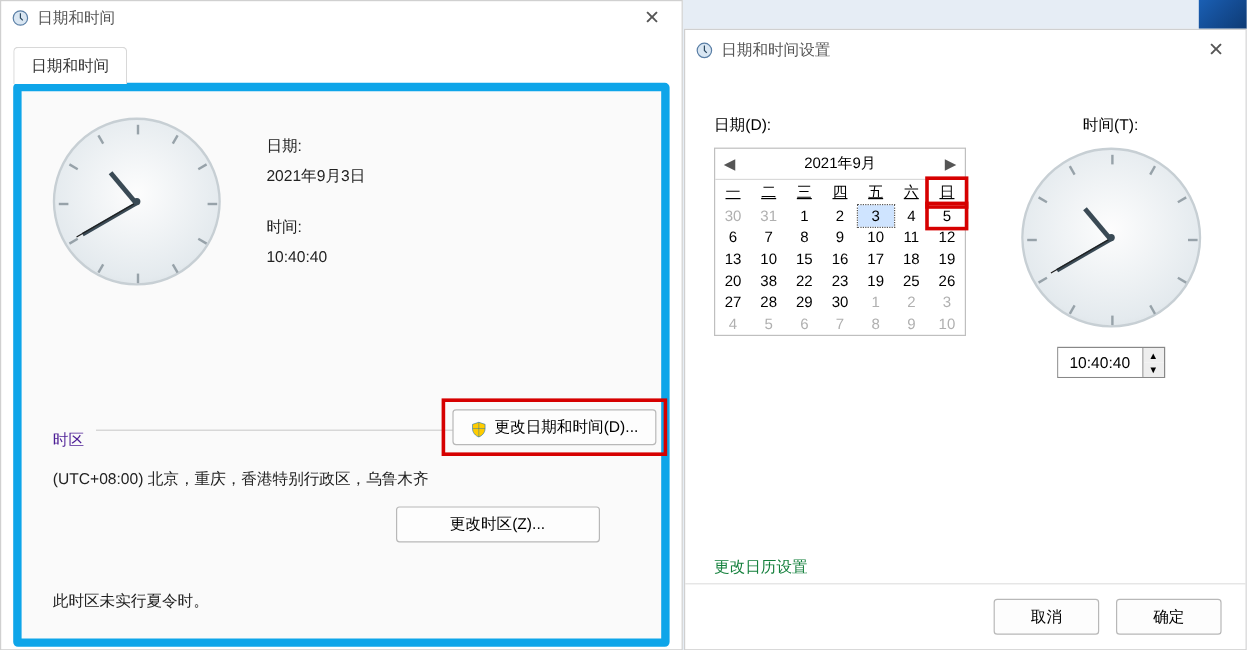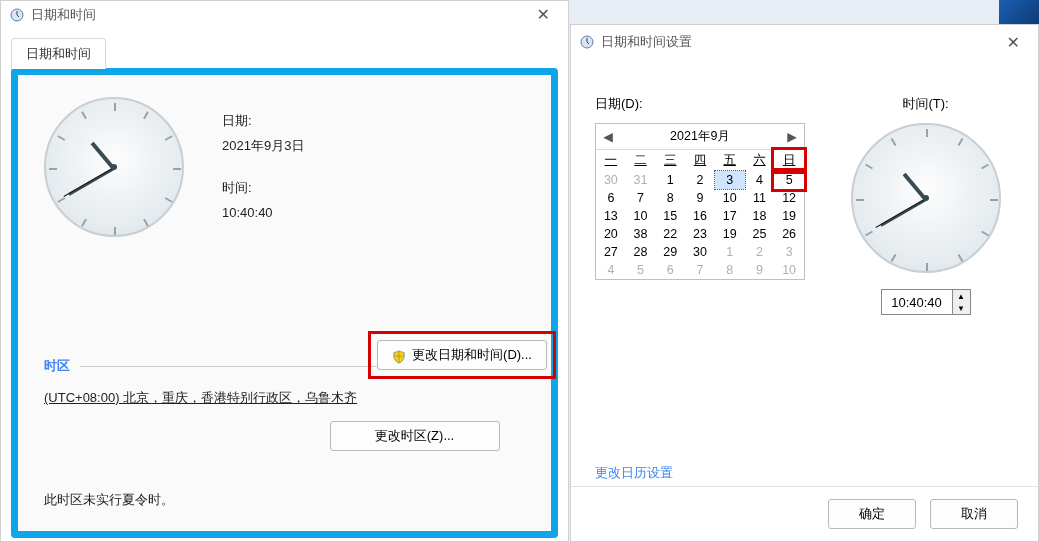--- a/index.html
+++ b/index.html
@@ -55,24 +55,24 @@
   .changebtn-wrap { position:absolute; left:350px; top:256px; }
   .red-rect { border:3px solid #d60000; padding:6px 6px; }
   .winbtn {
     min-width: 170px; padding: 5px 14px; font-size:13px;
     background:#fdfdfd; border:1px solid #b8b8b8; border-radius:3px;
     display:inline-flex; align-items:flex-end; gap:6px; justify-content:center;
   }
   .shield { width:14px; height:14px; }
 
   .sectionhead {
-    font-size:13px; color:#3b82f6; margin-top:34px; display:flex; align-items:center; gap:10px;font-weight:bold;
+    font-size:13px; color:#4c1d95; margin-top:34px; display:flex; gap:10px;
   }
   .sectionhead .line { flex:1; height:1px; background:#cfcfcf; }
-  .tzname { margin-top:14px;text-decoration:underline; }
+  .tzname { margin-top:14px; }
   .tzbtn-wrap { margin-top:14px; text-align:center; padding-left:260px;text-decoration:underline; }
   .dstnote { margin-top:40px; }
 
   
   .dlg2 {
     position:absolute; left:570px; top:24px; width:469px; height:518px;
     background:#fff; border:1px solid #d0d0d0;
     display:flex; flex-direction:column;
   }
   .dlg2 .body { padding:18px 24px; font-size:13px; flex:1; position:relative; }
@@ -101,21 +101,21 @@
   .clock2wrap { width:150px; margin:0 auto; }
   .timefield {
     display:inline-flex; border:1px solid #888; margin-top:16px; height:26px;
   }
   .timefield input {
     width:70px; border:none; text-align:center; font-size:13px; padding:0 4px;
   }
   .spinner { width:18px; display:flex; flex-direction:column; border-left:1px solid #888; }
   .spinner div { flex:1; font-size:8px; display:flex; align-items:center; justify-content:center; background:#eee; }
 
-  .link { color:#3b82f6; margin-top:8px; display:inline-block; }
+  .link { color:#15803d; margin-top:8px; display:inline-block; }
   .dlg2-buttons {
     display:flex; gap:14px; justify-content:flex-end; padding:12px 20px;
     border-top:1px solid #e0e0e0;
   }
   .dlg2-buttons .winbtn { min-width:88px; }
 
   
   .desk {
     position:absolute; right:0; top:0; width:40px; height:24px;
     background:linear-gradient(135deg,#1a5fb4,#0e3a74);
@@ -302,19 +302,19 @@
           </div>
         </div>
       </div>
     </div>
 
     <a class="link" style="position:absolute;bottom:4px">更改日历设置</a>
   </div>
 
   <div class="dlg2-buttons">
     <button class="winbtn">
+        <span>取消</span>
+      </button>
+    <button class="winbtn">
         <span>确定</span>
       </button>
-    <button class="winbtn">
-        <span>取消</span>
-      </button>
   </div>
 </div>
 
 </body></html>

